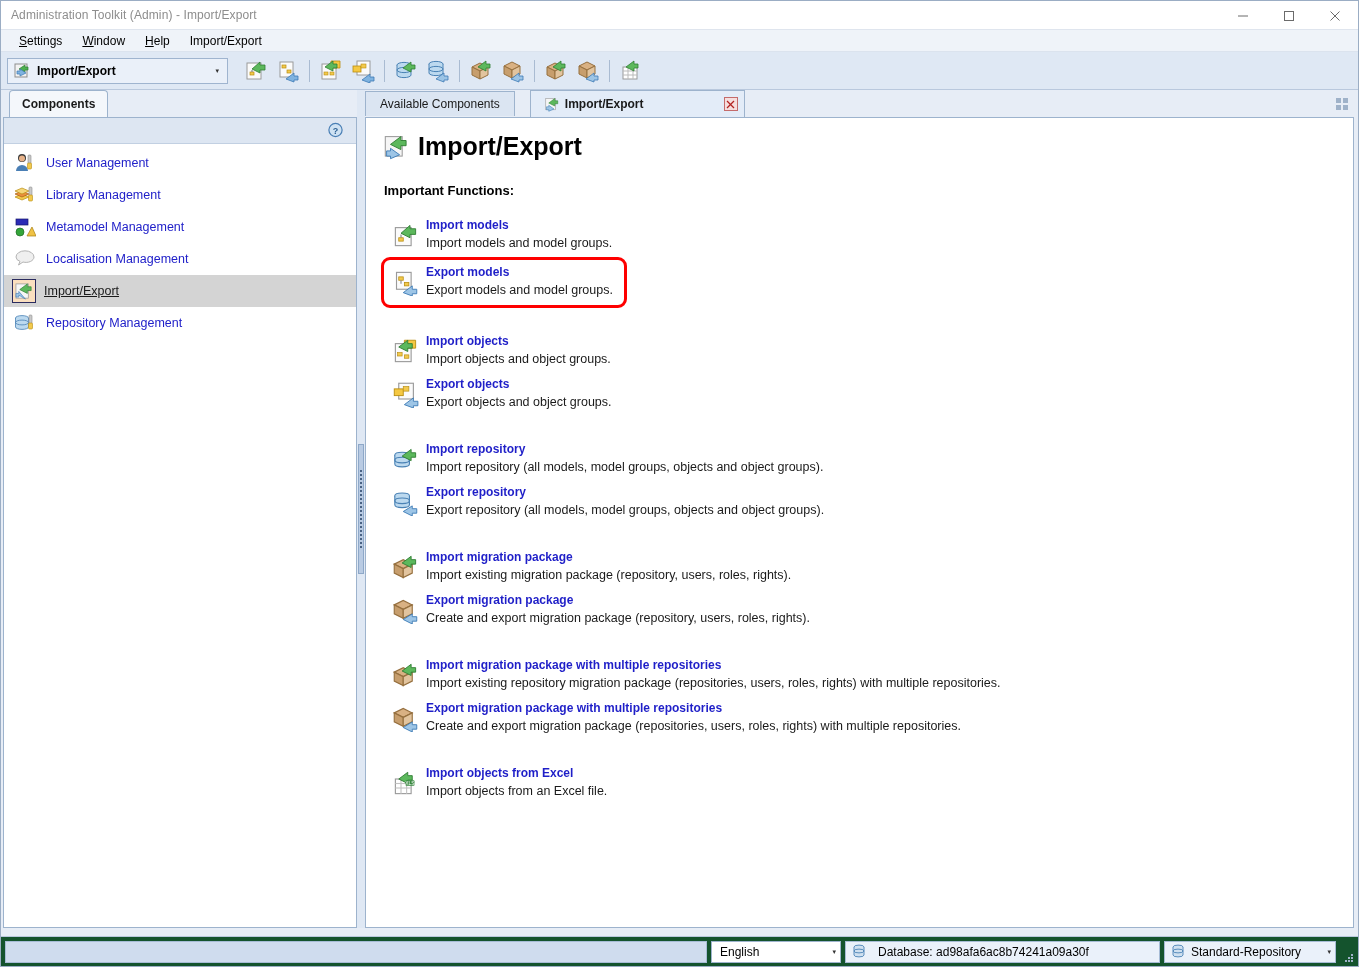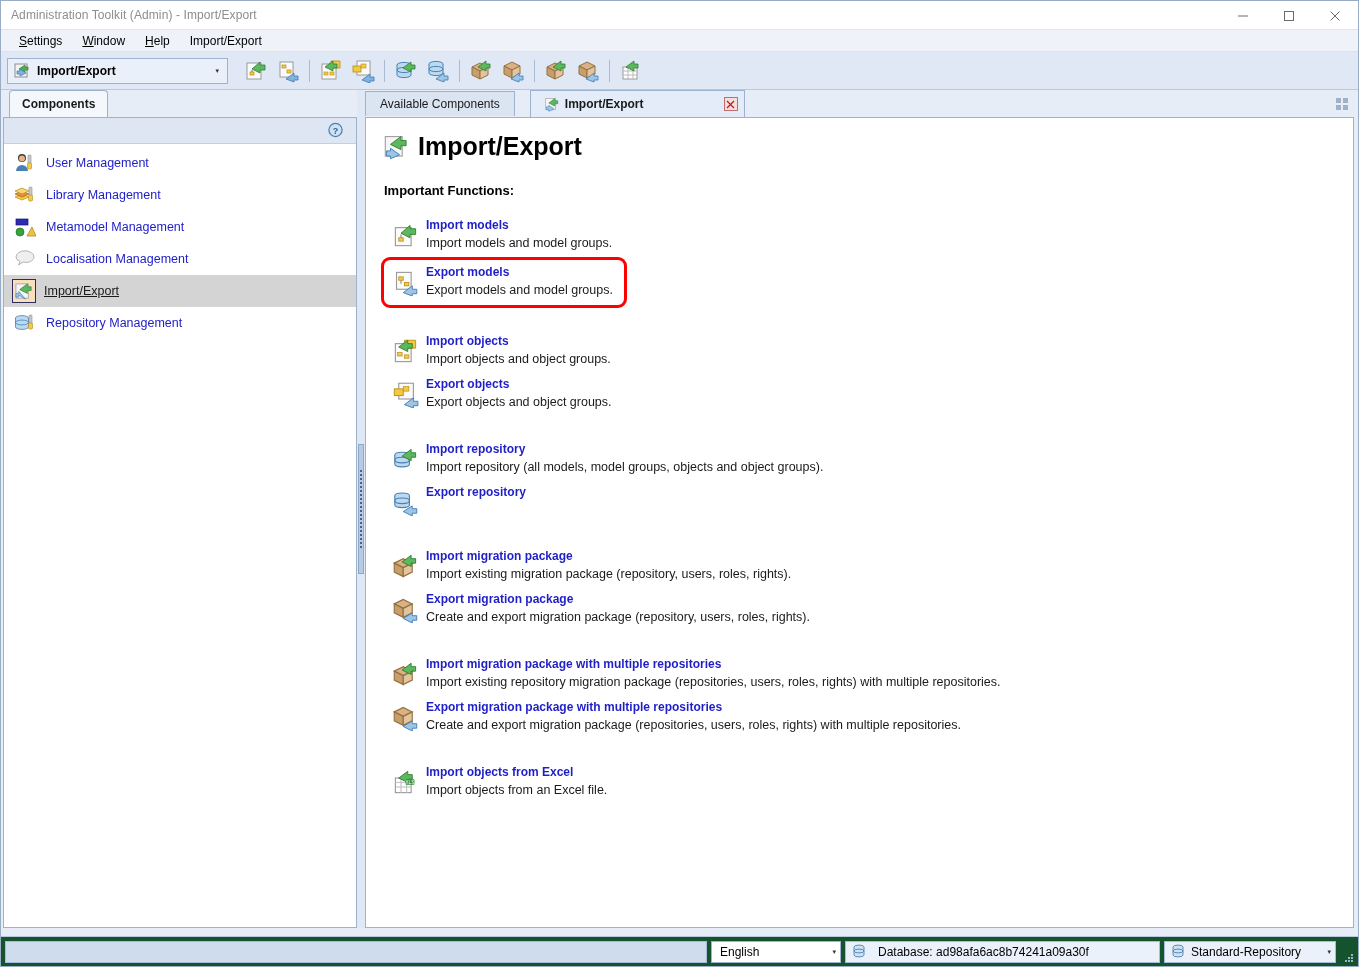--- a/index.html
+++ b/index.html
@@ -711,20 +711,21 @@
             <span class="f-ico">
               <svg width="27" height="27" viewBox="0 0 24 24">
                 <ellipse cx="9" cy="6" rx="6.5" ry="2.5" fill="#bcd9ef" stroke="#4a82b5"></ellipse>
                 <path d="M2.5 6 v8 a6.5 2.5 0 0 0 13 0 V6" fill="#bcd9ef" stroke="#4a82b5"></path>
                 <ellipse cx="9" cy="10.5" rx="6.5" ry="2.5" fill="none" stroke="#4a82b5"></ellipse>
                 <path d="M10 20 L18 15 L18 17.5 L22 17.5 L22 21.5 L18 21.5 L18 24 Z" fill="#9dc5e6" stroke="#3c7ab5" stroke-width=".8"></path>
               </svg>
             </span>
             <span class="f-text">
               <span class="f-link">Export repository</span>
+              <span class="f-desc">Export repository (all models, model groups, objects and object groups).</span>
             </span>
           </div>
         </div>
 
         <div class="func-group">
           <div class="func">
             <span class="f-ico">
               <svg width="27" height="27" viewBox="0 0 24 24">
                 <path d="M2 9 L10 5 L18 9 L10 13 Z" fill="#d9b183" stroke="#96703f"></path>
                 <path d="M2 9 v8 l8 4 v-8 Z" fill="#c79e6d" stroke="#96703f"></path>

